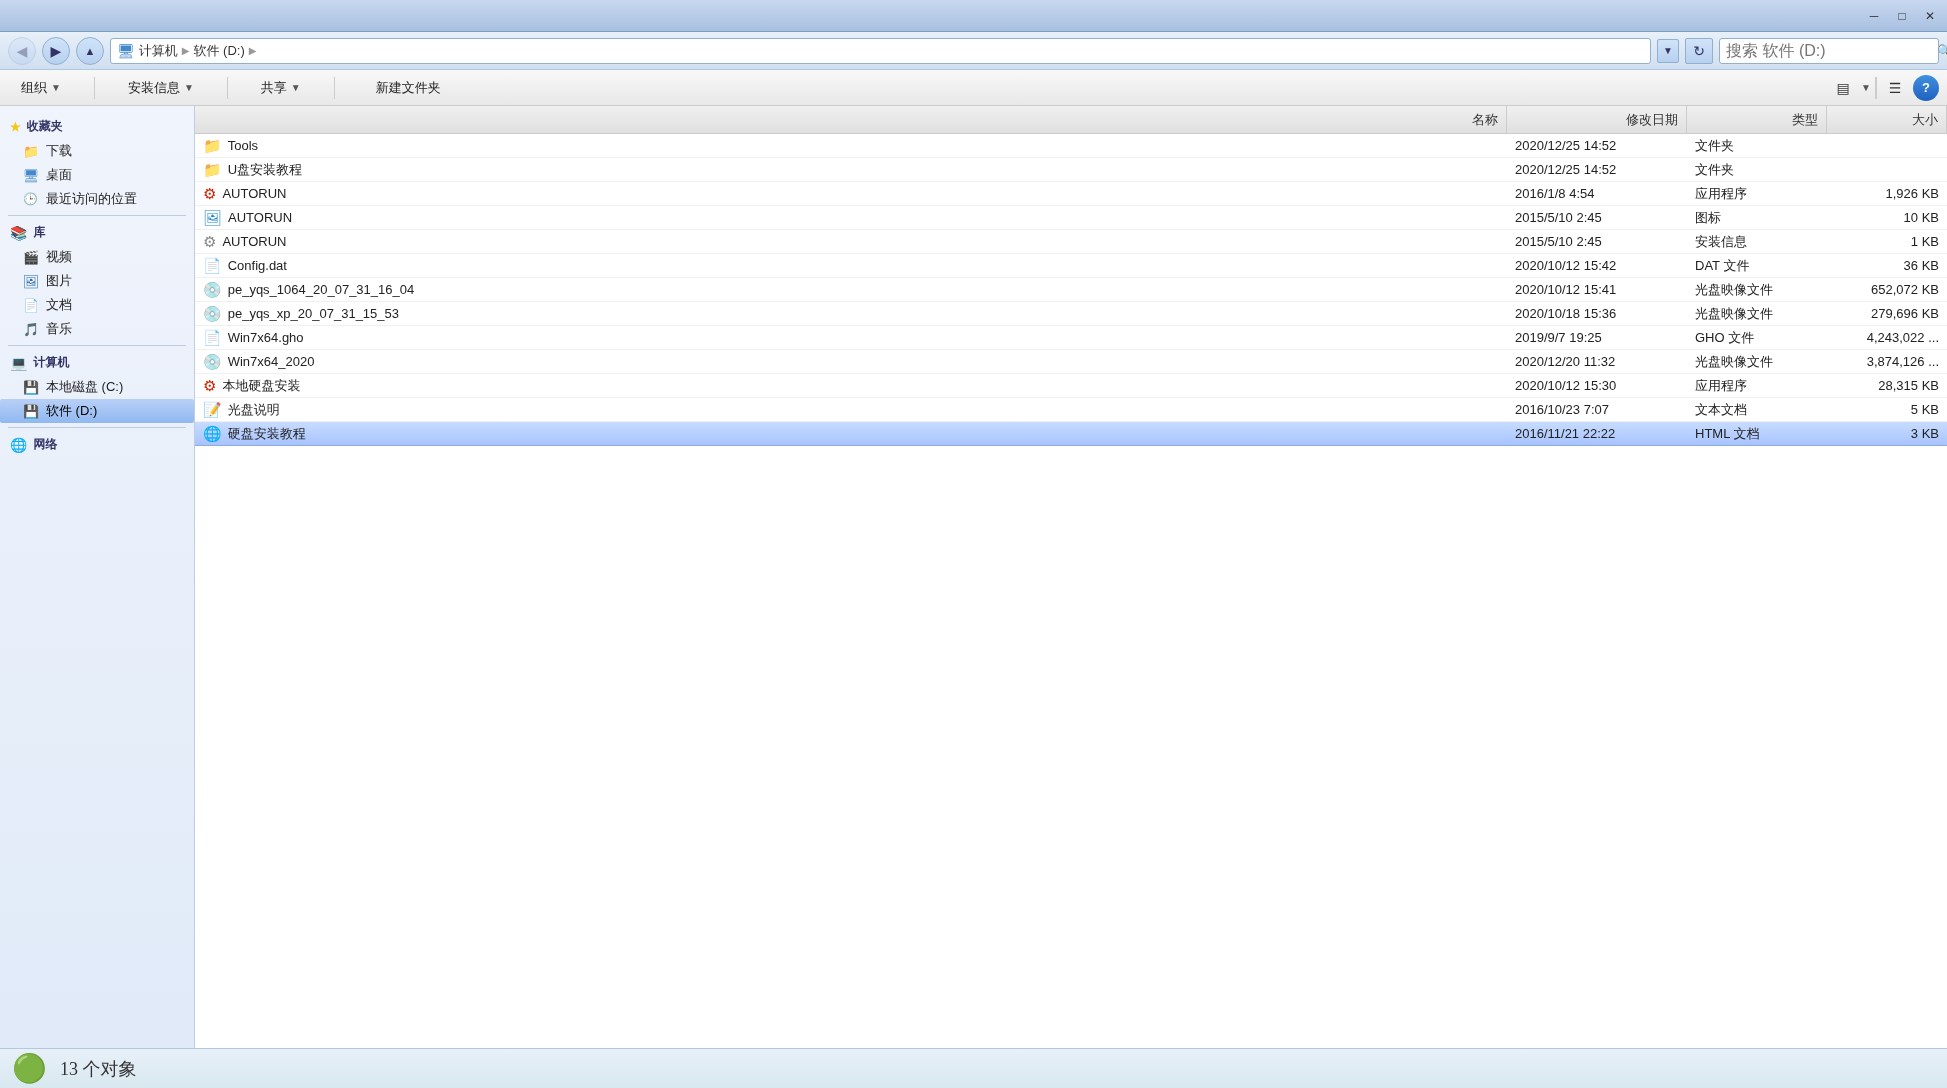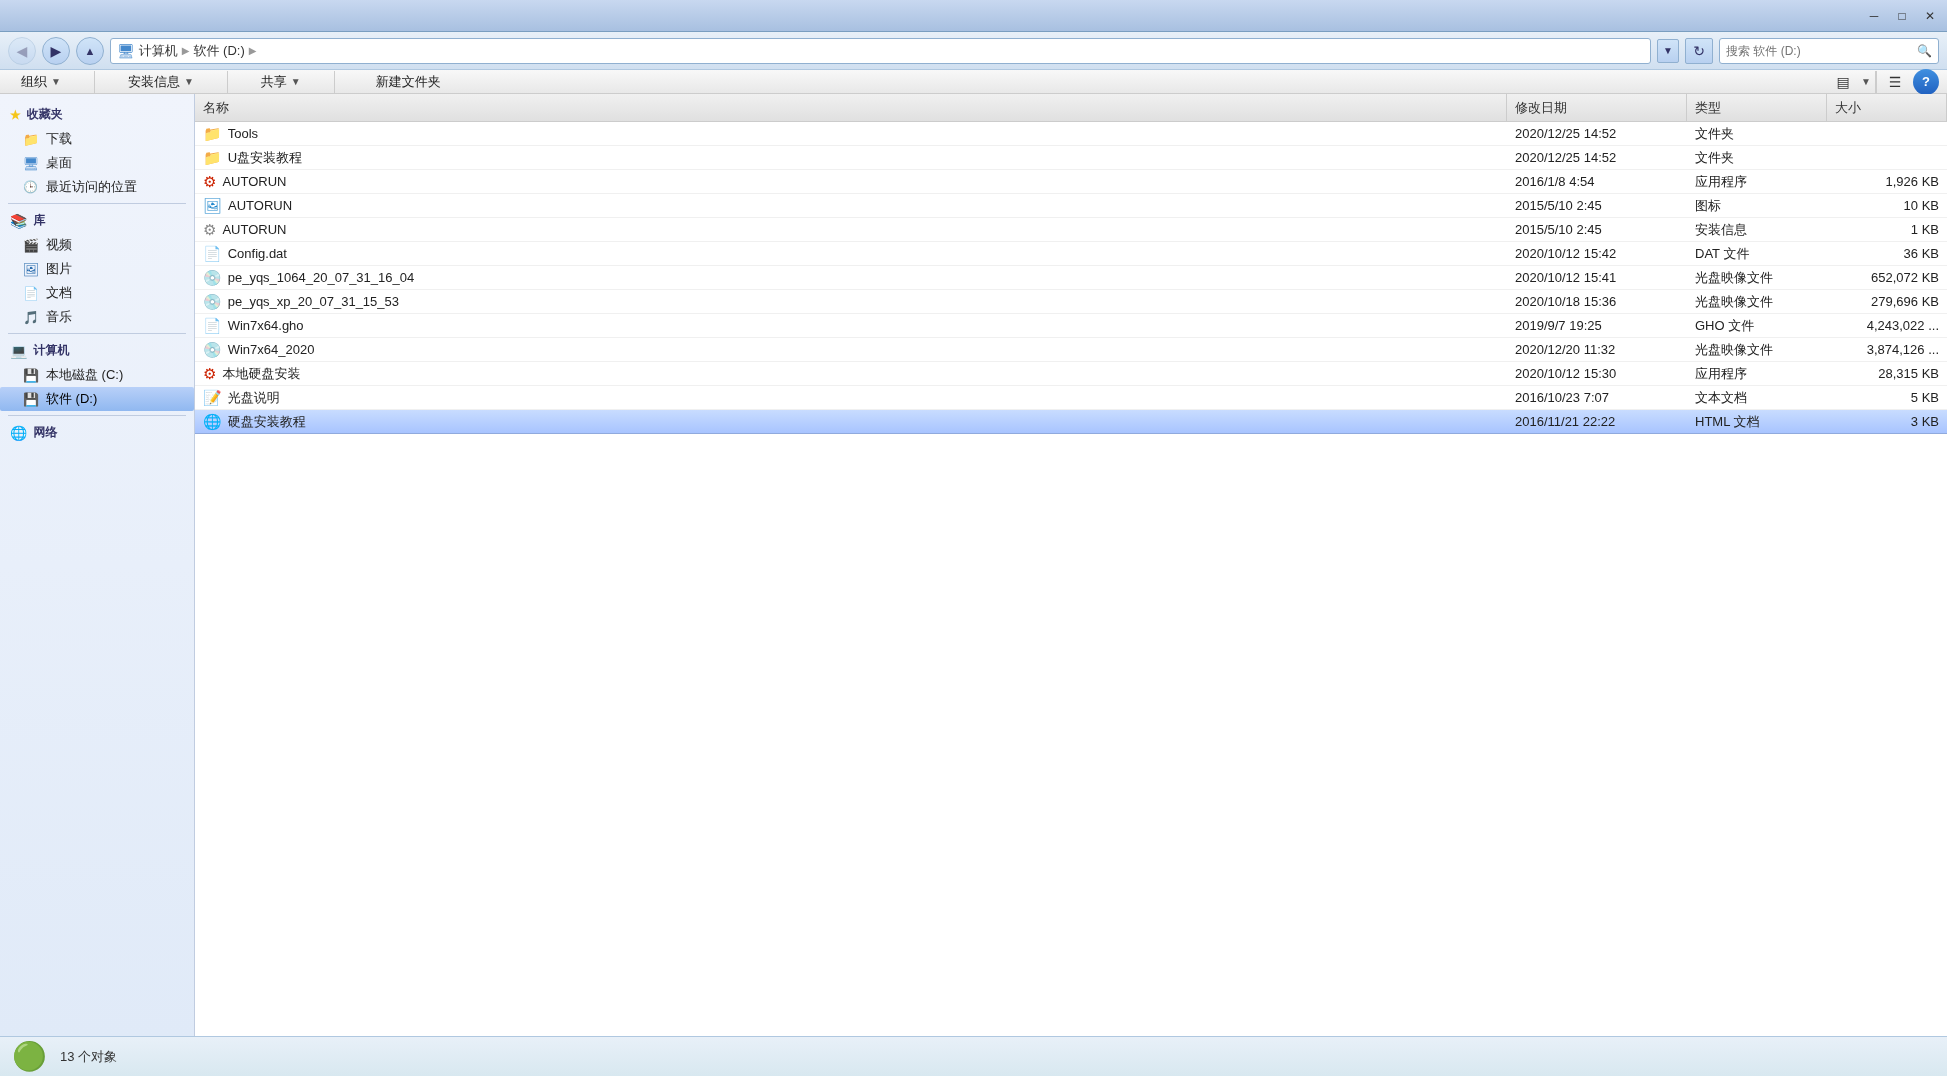--- a/index.html
+++ b/index.html
@@ -117,30 +117,30 @@
       border-radius: 3px;
       display: flex;
       align-items: center;
       padding: 0 6px;
       gap: 4px;
     }
     .search-box input {
       border: none;
       outline: none;
       flex: 1;
-      font-size: 12px;
+      font-size: 16px;
       color: #8b5cf6;
       background: transparent;
       font-family: inherit;
     }
     .search-icon { color: #666; font-size: 12px; }
 
     
     .toolbar {
-      height: 24px;
+      height: 36px;
       background: linear-gradient(to bottom, #f8f8f8, #e8e8e8);
       border-bottom: 1px solid #ccc;
       display: flex;
       align-items: center;
       padding: 0 8px;
       gap: 16px;
     }
     .toolbar-btn {
       height: 28px;
       padding: 0 12px;
@@ -250,20 +250,21 @@
     }
     .col-header {
       padding: 0 8px;
       font-size: 13px;
       color: #333;
       border-right: 1px solid #ccc;
       height: 100%;
       display: flex;
       align-items: center;
       cursor: pointer;
+      justify-content: flex-end;
     }
     .file-list {
       flex: 1;
       overflow-y: auto;
       background: white;
     }
     .file-row {
       display: grid;
       grid-template-columns: 1fr 180px 140px 120px;
       height: 24px;
@@ -291,21 +292,21 @@
     
     .statusbar {
       height: 40px;
       background: linear-gradient(to bottom, #e8f0f8, #d8e8f0);
       border-top: 1px solid #b0c8e0;
       display: flex;
       align-items: center;
       padding: 0 12px;
       gap: 12px;
     }
-    .status-text { font-size: 13px; color: #333; }
+    .status-text { font-size: 18px; color: #333; font-family: Liberation Serif, serif; }
 
     
     ::-webkit-scrollbar { width: 16px; }
     ::-webkit-scrollbar-track { background: #f0f0f0; }
     ::-webkit-scrollbar-thumb { background: #c0c8d8; border: 2px solid #f0f0f0; border-radius: 3px; }
 
     .sidebar-divider {
       height: 1px;
       background: #c0cce0;
       margin: 4px 8px;

